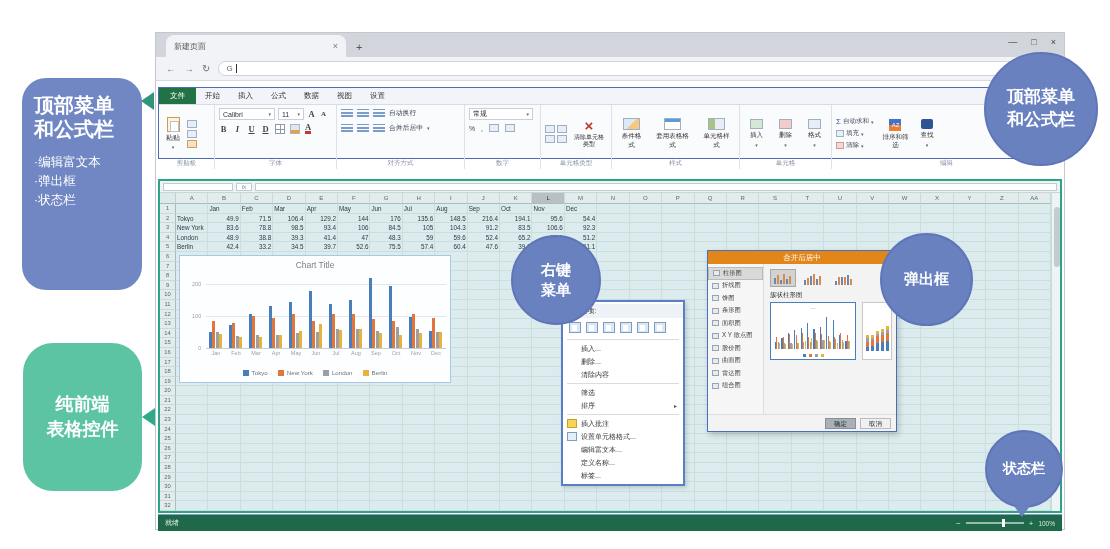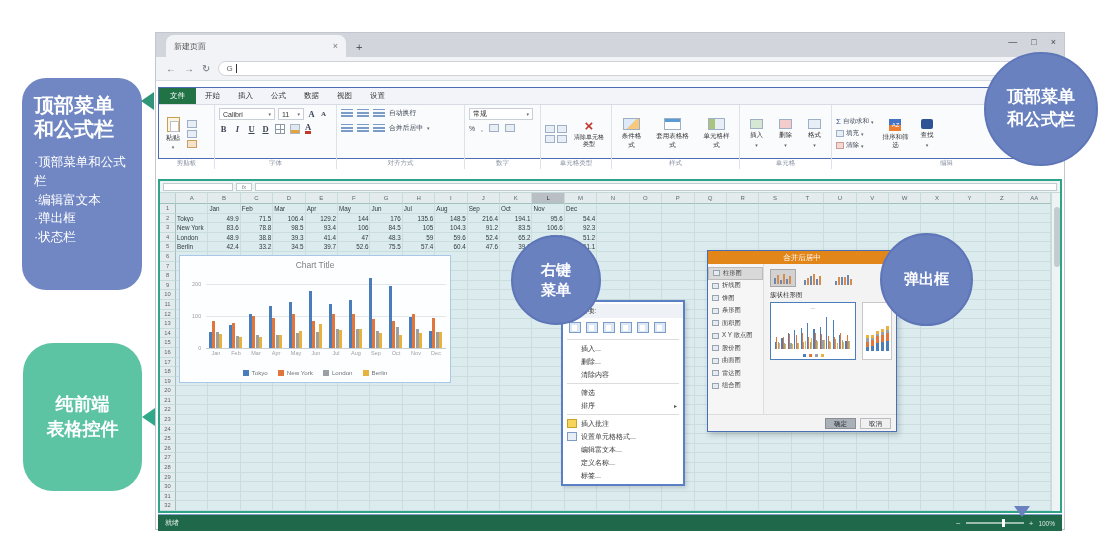--- a/index.html
+++ b/index.html
@@ -1697,21 +1697,20 @@
           </span>
         <span>+</span>
         <span class="pct">100%</span>
       </div>
     </div>
   </div>
 
   <div id="editor-bubble">
     <div class="btitle">顶部菜单和公式栏</div>
     <div class="bullets">
-      <div>·顶部菜单和公式栏</div>
       <div>·编辑富文本</div>
       <div>·弹出框</div>
       <div>·状态栏</div>
     </div>
   </div>
   <div class="tailL" id="tail1"></div>
 
   <div id="frontend-bubble">
     <span>纯前端</span>
     <span>表格控件</span>
@@ -1722,15 +1721,18 @@
     <span>顶部菜单</span>
     <span>和公式栏</span>
   </div>
   <div class="circle" id="circle-context">
     <span>右键</span>
     <span>菜单</span>
   </div>
   <div class="circle" id="circle-popup">
     <span>弹出框</span>
   </div>
+  <div class="circle" id="circle-status">
+    <span>状态栏</span>
+  </div>
   <div id="statustail"></div>
 
 </div>
 
 </body></html>

